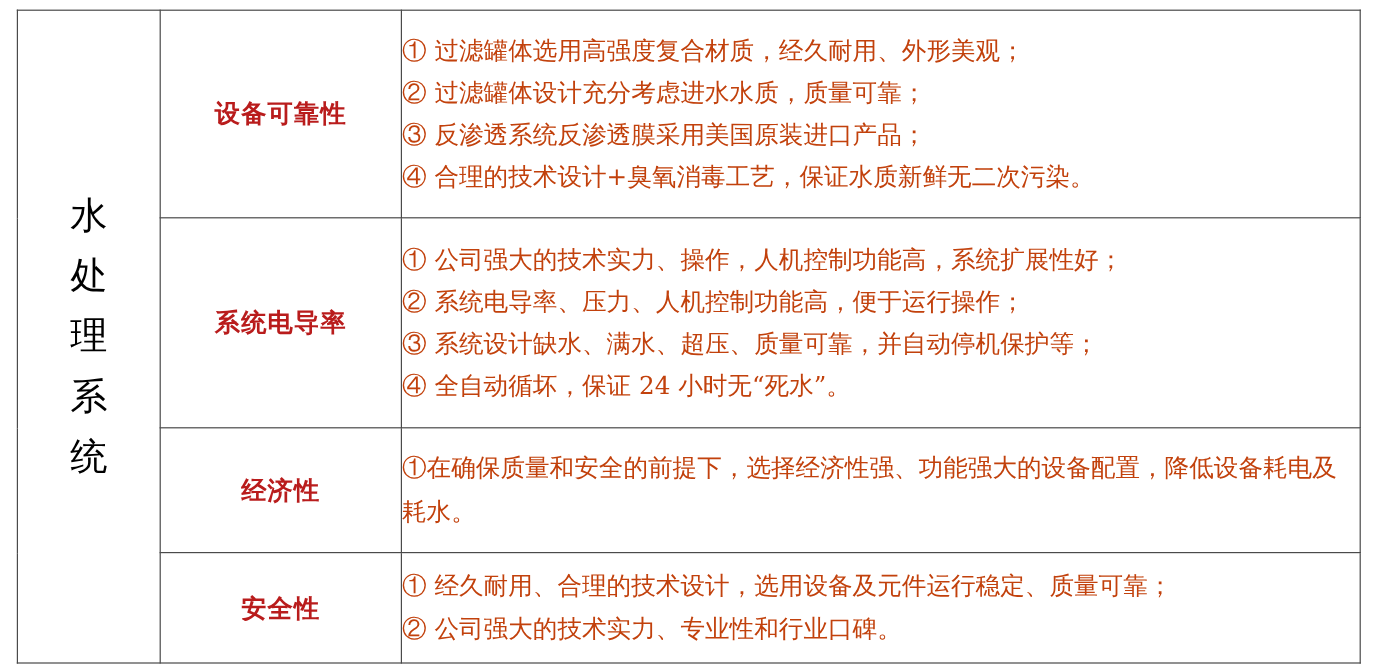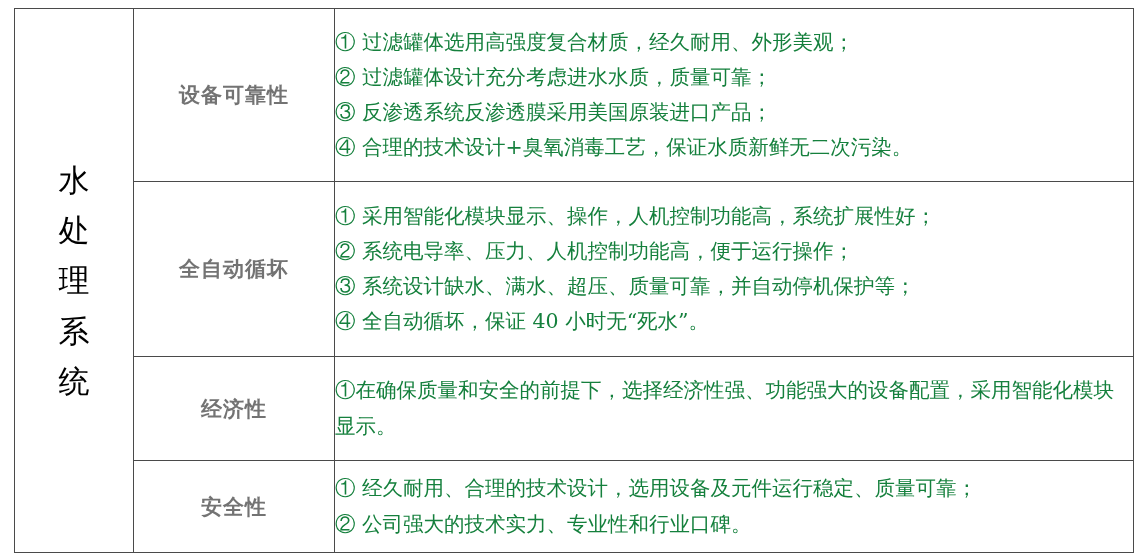--- a/index.html
+++ b/index.html
@@ -48,36 +48,36 @@
     text-align: center;
     font-weight: normal;
   }
   
   td.cat {
     width: 200px;
     text-align: center;
     vertical-align: middle;
   }
   .cat-inner {
-    color: #737373;
+    color: #b91c1c;
     font-size: 21px;
     font-weight: bold;
     font-family: Liberation Serif, serif;
     letter-spacing: 1px;
   }
   
   td.content {
     padding: 6px 10px 6px 14px;
     vertical-align: middle;
   }
   .line {
     font-size: 20.5px;
     line-height: 1.72;
     font-family: "DejaVu Serif", "Liberation Serif", serif;
-    color: #15803d;
+    color: #c2410c;
     white-space: nowrap;
   }
   .line.wrap {
     white-space: normal;
   }
   .row-reliability { height: 172px; }
   .row-advantage { height: 174px; }
   .row-economy { height: 103px; }
   .row-safety { height: 91px; }
 </style>
@@ -100,35 +100,35 @@
         </td>
         <td class="content row-reliability">
           <div class="line">①  过滤罐体选用高强度复合材质，经久耐用、外形美观；</div>
           <div class="line">②  过滤罐体设计充分考虑进水水质，质量可靠；</div>
           <div class="line">③  反渗透系统反渗透膜采用美国原装进口产品；</div>
           <div class="line">④  合理的技术设计+臭氧消毒工艺，保证水质新鲜无二次污染。</div>
         </td>
       </tr>
       <tr>
         <td class="cat row-advantage">
-          <div class="cat-inner">全自动循坏</div>
+          <div class="cat-inner">系统电导率</div>
         </td>
         <td class="content row-advantage">
-          <div class="line">①  采用智能化模块显示、操作，人机控制功能高，系统扩展性好；</div>
+          <div class="line">①  公司强大的技术实力、操作，人机控制功能高，系统扩展性好；</div>
           <div class="line">②  系统电导率、压力、人机控制功能高，便于运行操作；</div>
           <div class="line">③  系统设计缺水、满水、超压、质量可靠，并自动停机保护等；</div>
-          <div class="line">④  全自动循坏，保证 40 小时无“死水”。</div>
+          <div class="line">④  全自动循坏，保证 24 小时无“死水”。</div>
         </td>
       </tr>
       <tr>
         <td class="cat row-economy">
           <div class="cat-inner">经济性</div>
         </td>
         <td class="content row-economy">
-          <div class="line wrap">①在确保质量和安全的前提下，选择经济性强、功能强大的设备配置，采用智能化模块显示。</div>
+          <div class="line wrap">①在确保质量和安全的前提下，选择经济性强、功能强大的设备配置，降低设备耗电及耗水。</div>
         </td>
       </tr>
       <tr>
         <td class="cat row-safety">
           <div class="cat-inner">安全性</div>
         </td>
         <td class="content row-safety">
           <div class="line">①  经久耐用、合理的技术设计，选用设备及元件运行稳定、质量可靠；</div>
           <div class="line">②  公司强大的技术实力、专业性和行业口碑。</div>
         </td>

